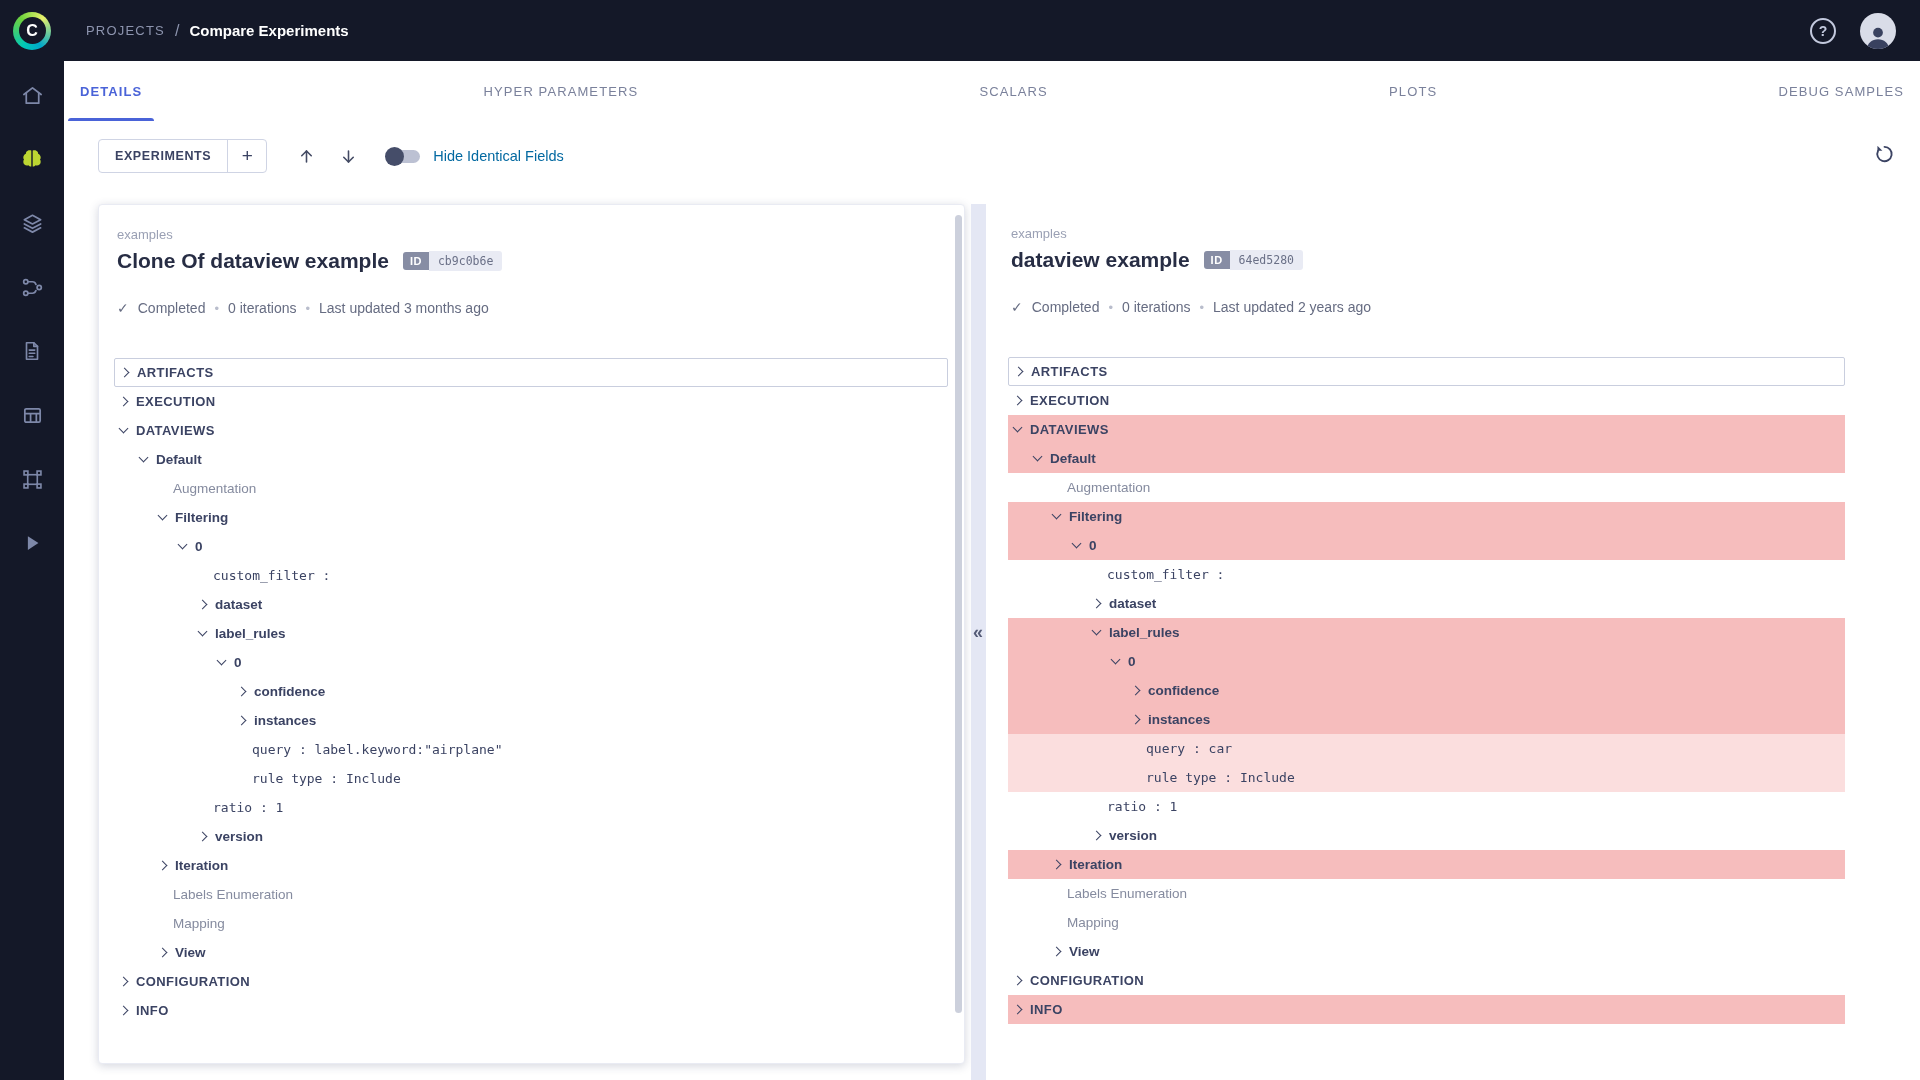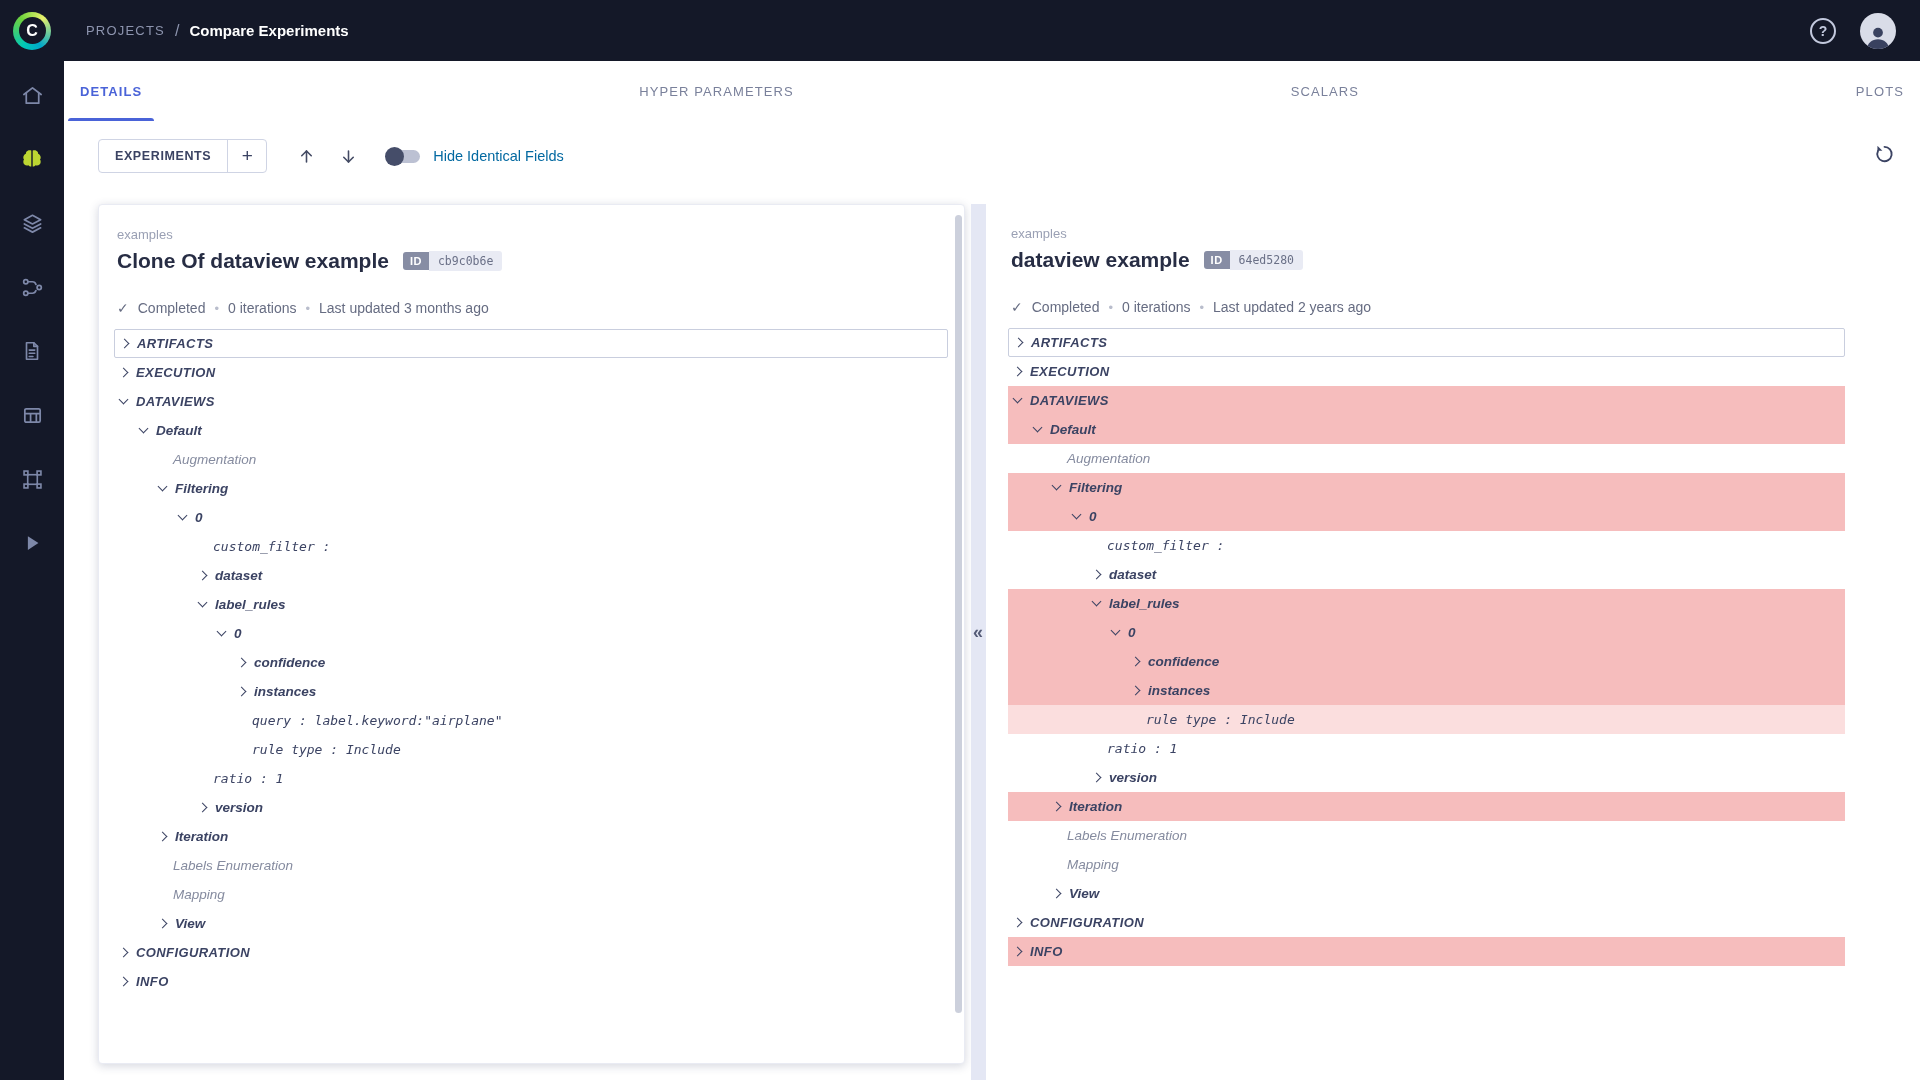--- a/index.html
+++ b/index.html
@@ -85,21 +85,21 @@
   .title-row { display:flex; align-items:center; gap:14px; margin-top:7px; }
   .panel-title { font-size:21px; font-weight:bold; color:#272d44; }
   .id-chip { display:flex; align-items:center; }
   .id-key { background:#878da4; color:#fff; padding:3px 7px; border-radius:3px 0 0 3px;
     font-weight:bold; font-size:11px; letter-spacing:.5px; }
   .id-val { background:#e9ebf4; color:#6a7087; padding:3px 9px; border-radius:0 3px 3px 0;
     font-family:"DejaVu Sans Mono", monospace; font-size:11.5px; }
   .status-row { display:flex; align-items:center; gap:9px; margin-top:27px; font-size:14px; color:#666c82; }
   .dot-sep { color:#b9bdcc; font-size:13px; }
 
-  .tree { margin-top:13px;font-style:italic; }
+  .tree { margin-top:42px; }
   .row { display:flex; align-items:center; height:29px; padding-left:var(--pl); cursor:default; }
   .lvl0{--pl:6px} .lvl1{--pl:26px} .lvl2{--pl:45px} .lvl3{--pl:65px}
   .lvl4{--pl:85px} .lvl5{--pl:104px} .lvl6{--pl:124px}
   .nochev { padding-left:calc(var(--pl) + 14px); }
   .chev { width:7px; height:7px; border-right:1.7px solid #3b4363; border-bottom:1.7px solid #3b4363;
     transform:rotate(-45deg); margin-right:9px; flex-shrink:0; }
   .chev.open { transform:rotate(45deg); margin-top:-4px; }
   .r-section .rtext { font-size:13px; font-weight:bold; color:#3b4363; letter-spacing:.4px; }
   .r-node .rtext { font-size:13.5px; font-weight:bold; color:#3b4363; }
   .r-leaf .rtext { font-size:13.5px; color:#858b9f; }
@@ -198,20 +198,23 @@
       <div class="tab-ind"></div>
     </div>
     <div class="tab">
         <span>HYPER PARAMETERS</span>
       </div>
     <div class="tab">
         <span>SCALARS</span>
       </div>
     <div class="tab">
         <span>PLOTS</span>
+      </div>
+    <div class="tab">
+        <span>DEBUG SAMPLES</span>
       </div>
   </div>
 
   <div class="toolbar">
     <div class="exp-btn">
       <span class="exp-label">EXPERIMENTS</span>
       <span class="exp-div"></span>
       <span class="exp-plus">+</span>
     </div>
     <button class="arrow-btn arrow-up">
@@ -420,20 +423,23 @@
           </div>
         <div class="row lvl6 r-node hl">
             <span class="chev"></span>
             <span class="rtext">confidence</span>
           </div>
         <div class="row lvl6 r-node hl">
             <span class="chev"></span>
             <span class="rtext">instances</span>
           </div>
         <div class="row lvl6 r-mono nochev hl2">
+            <span class="rtext">query : car</span>
+          </div>
+        <div class="row lvl6 r-mono nochev hl2">
             <span class="rtext">rule type : Include</span>
           </div>
         <div class="row lvl4 r-mono nochev">
             <span class="rtext">ratio : 1</span>
           </div>
         <div class="row lvl4 r-node">
             <span class="chev"></span>
             <span class="rtext">version</span>
           </div>
         <div class="row lvl2 r-node hl">

